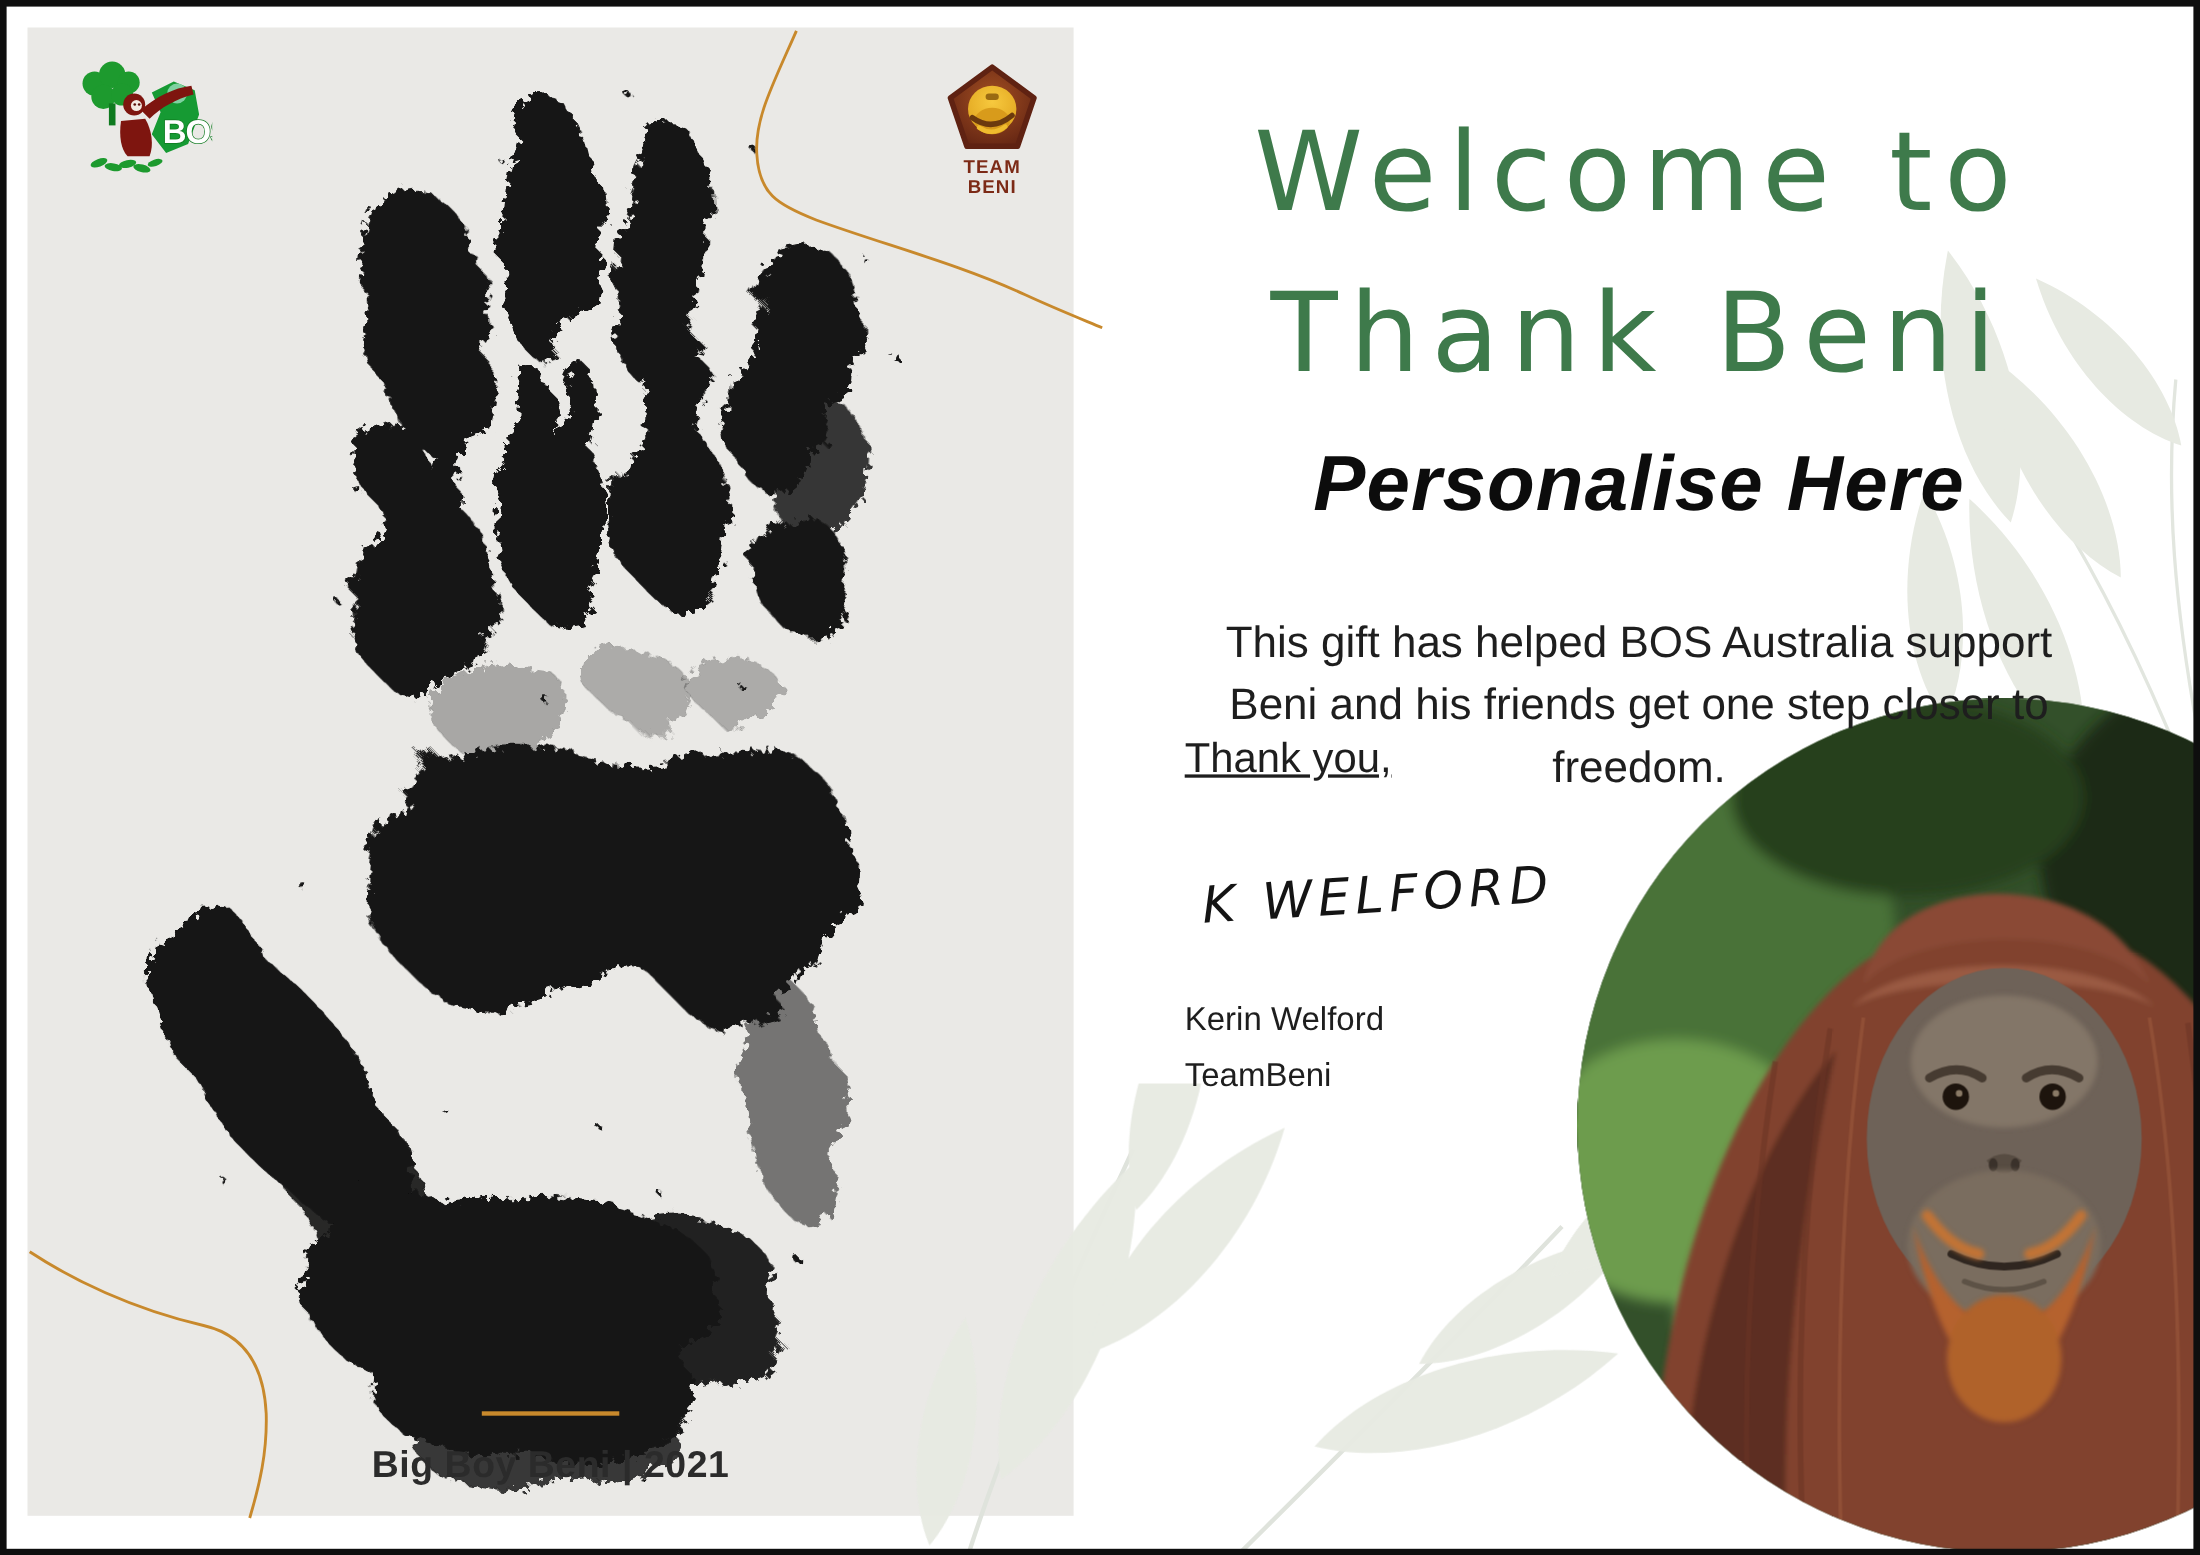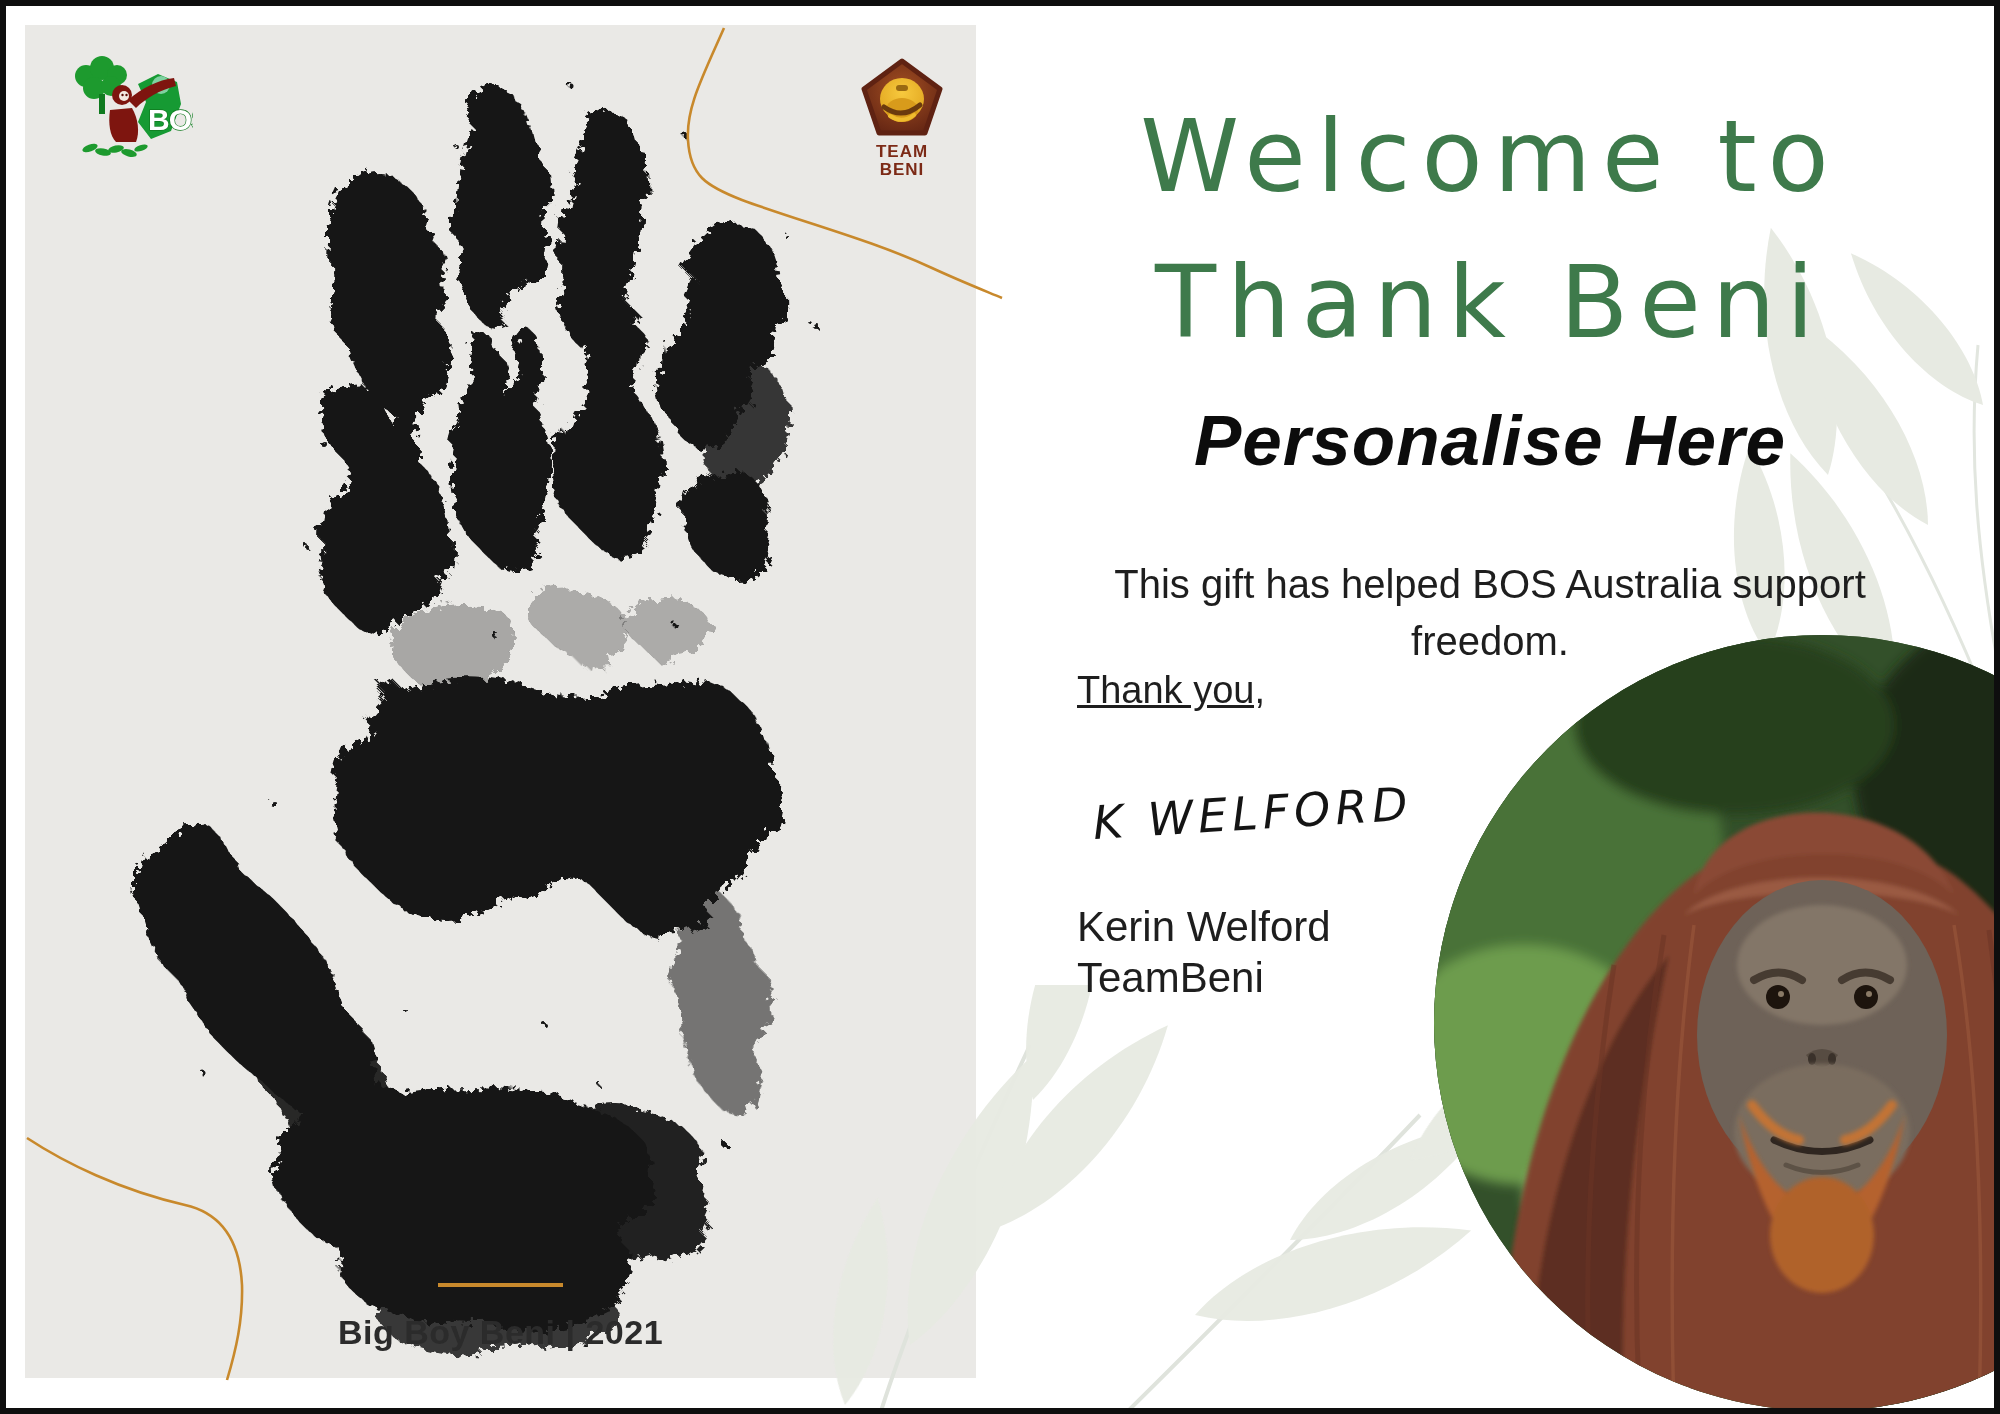--- a/index.html
+++ b/index.html
@@ -31,21 +31,21 @@
          font-family:"DejaVu Sans",sans-serif;font-size:100px;line-height:146px;
          letter-spacing:11px;font-weight:400;}
   .subtitle{left:1010px;top:400px;width:960px;text-align:center;color:#0c0c0c;
             font-size:71px;font-weight:700;font-style:italic;letter-spacing:1px;}
   .bodytext{left:1050px;top:508px;width:880px;text-align:center;color:#1e1e1e;
             font-size:40px;line-height:57px;font-weight:400;margin-top:48px;}
   .thankyou{left:1077px;top:669px;font-size:38px;color:#1e1e1e;text-decoration:underline;}
   .signature{left:1093px;top:796px;font-size:46px;color:#141414;font-style:italic;
              letter-spacing:5px;transform:rotate(-3.5deg);transform-origin:left center;
              font-family:"DejaVu Sans",sans-serif;font-weight:500;}
-  .nameblock{left:1077px;top:901px;font-size:42px;line-height:51px;color:#1e1e1e;}
+  .nameblock{left:1077px;top:901px;font-size:30px;line-height:51px;color:#1e1e1e;}
 </style>
 </head>
 <body>
 
 <div class="canvas">
 
   <div class="panel">
 
     <svg class="handprint-svg" width="951" height="1353" viewBox="0 0 951 1353">
       <defs>
@@ -294,20 +294,21 @@
 
   <div class="rc title">
     <div>Welcome to</div>
     <div>Thank Beni</div>
   </div>
 
   <div class="rc subtitle">Personalise Here</div>
 
   <div class="rc bodytext">
     <div>This gift has helped BOS Australia support</div>
+    <div>Beni and his friends get one step closer to</div>
     <div>freedom.</div>
   </div>
 
   <div class="rc thankyou">Thank you,</div>
 
   <div class="rc signature">K WELFORD</div>
 
   <div class="rc nameblock">
     <div>Kerin Welford</div>
     <div>TeamBeni</div>

